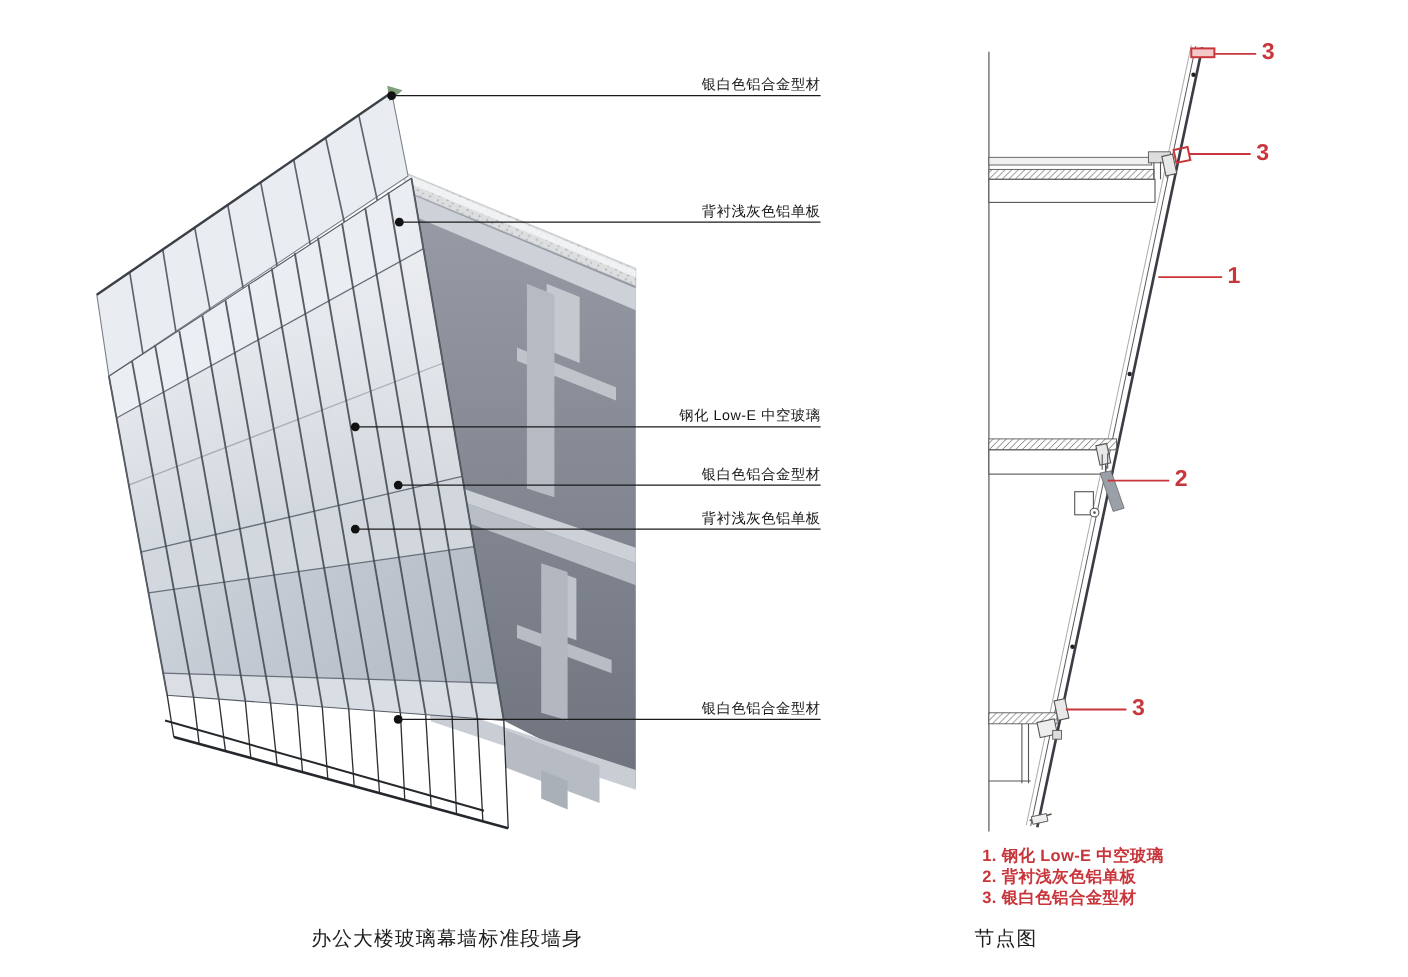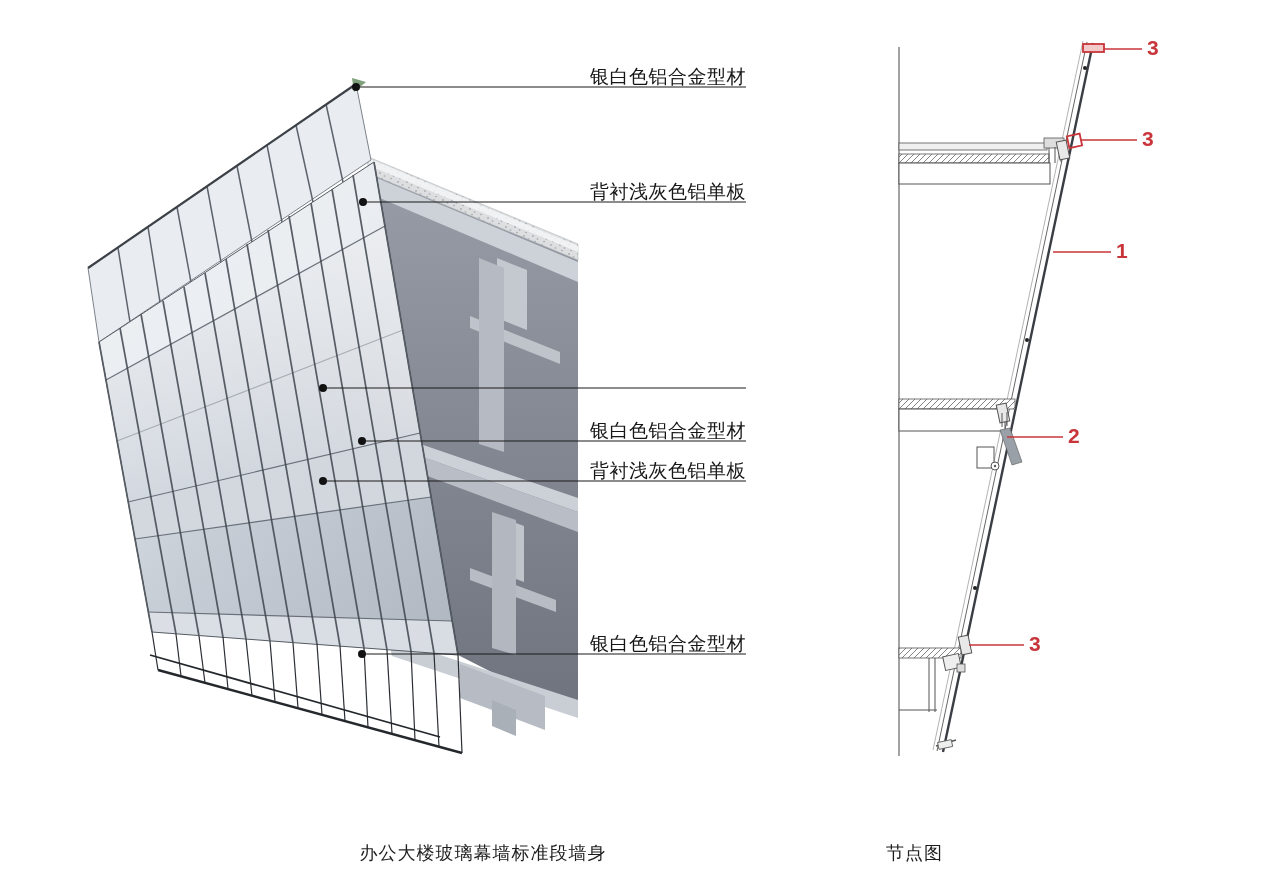--- a/index.html
+++ b/index.html
@@ -1,26 +1,26 @@
 <!DOCTYPE html>
 <html><head>
 <meta charset="utf-8">
 <style>
   html,body{margin:0;padding:0;background:#fff;}
   body{width:1280px;height:888px;position:relative;overflow:hidden;
        font-family:"Liberation Sans",sans-serif;-webkit-font-smoothing:antialiased;}
   .stage{position:absolute;inset:0;}
   svg.art{position:absolute;left:0;top:0;}
   .llabel{position:absolute;left:516px;width:230px;text-align:right;
-          font-size:19px;line-height:21px;height:21px;color:#161616;letter-spacing:.5px;white-space:nowrap;}
+          font-size:13px;line-height:21px;height:21px;color:#161616;letter-spacing:.5px;white-space:nowrap;}
   .cnum{position:absolute;font-size:21px;line-height:22px;font-weight:bold;color:#c8353a;}
   .legend{position:absolute;left:893px;top:769px;color:#c8353a;font-weight:bold;
           font-size:15px;line-height:19px;letter-spacing:.3px;}
   .caption{position:absolute;top:841px;font-size:18px;color:#1d1d1d;letter-spacing:1px;font-weight:500;white-space:nowrap;}
-  .caption-left{left:283px;width:400px;text-align:center;}
+  .caption-left{left:283px;width:400px;}
   .caption-right{left:886px;width:110px;text-align:left;font-family:Liberation Serif, serif;}
 </style>
 </head>
 <body>
 
 <div class="stage">
 
 <svg class="art" width="1280" height="888" viewBox="0 0 1280 888">
   <defs>
     <linearGradient id="glassMain" x1="0" y1="0" x2="1" y2="1">
@@ -227,27 +227,33 @@
       <line x1="1081" y1="140" x2="1137" y2="140"></line>
       <line x1="1053" y1="252" x2="1111" y2="252"></line>
       <line x1="1007" y1="437" x2="1063" y2="437"></line>
       <line x1="969" y1="645" x2="1024" y2="645"></line>
     </g>
   </g>
 </svg>
 
 <div class="llabel" style="top:66px">银白色铝合金型材</div>
 <div class="llabel" style="top:181px">背衬浅灰色铝单板</div>
+<div class="llabel" style="top:367px">钢化 Low-E 中空玻璃</div>
 <div class="llabel" style="top:420px">银白色铝合金型材</div>
 <div class="llabel" style="top:460px">背衬浅灰色铝单板</div>
 <div class="llabel" style="top:633px">银白色铝合金型材</div>
 
 <div class="cnum" style="left:1147px;top:37px">3</div>
 <div class="cnum" style="left:1142px;top:128px">3</div>
 <div class="cnum" style="left:1116px;top:240px">1</div>
 <div class="cnum" style="left:1068px;top:425px">2</div>
 <div class="cnum" style="left:1029px;top:633px">3</div>
 
+<div class="legend">
+  <div>1. 钢化 Low-E 中空玻璃</div>
+  <div>2. 背衬浅灰色铝单板</div>
+  <div>3. 银白色铝合金型材</div>
+</div>
 
 <div class="caption caption-left">办公大楼玻璃幕墙标准段墙身</div>
 <div class="caption caption-right">节点图</div>
 
 </div>
 
 </body></html>

